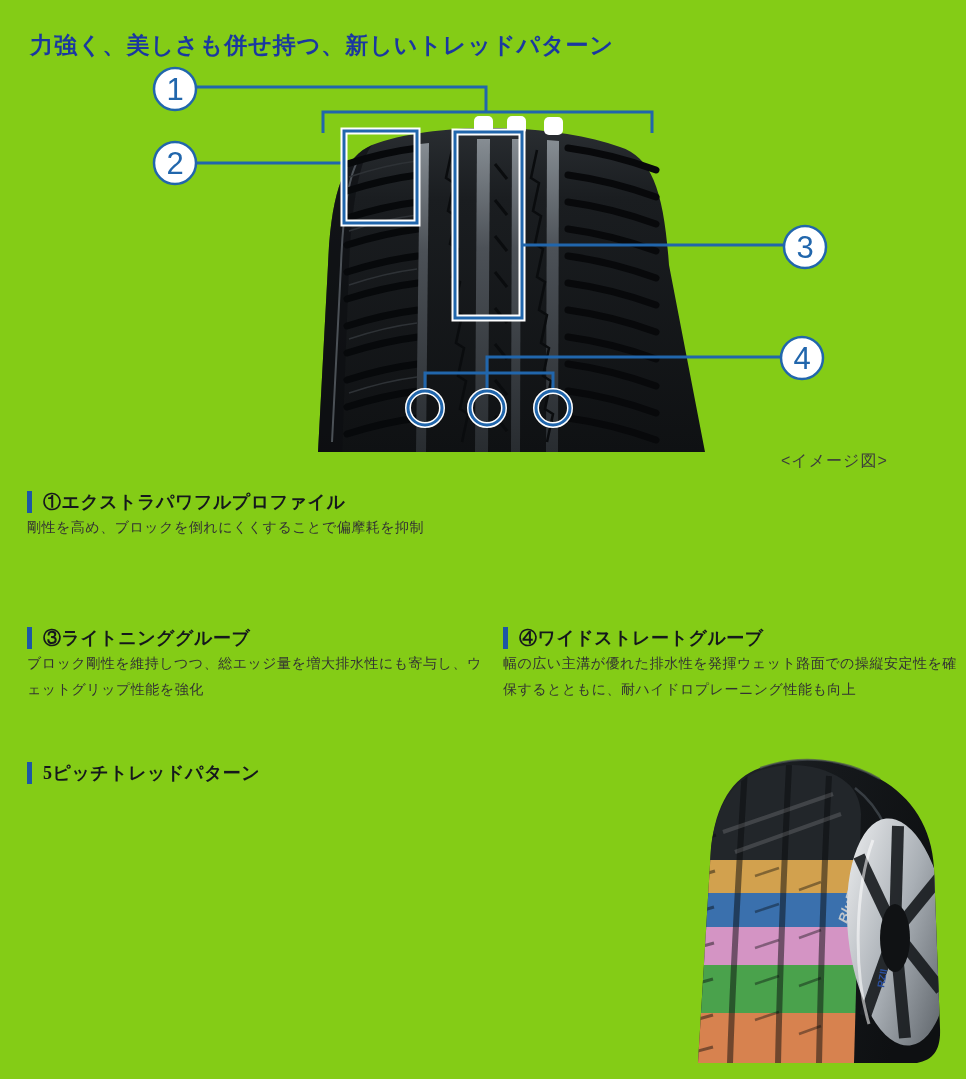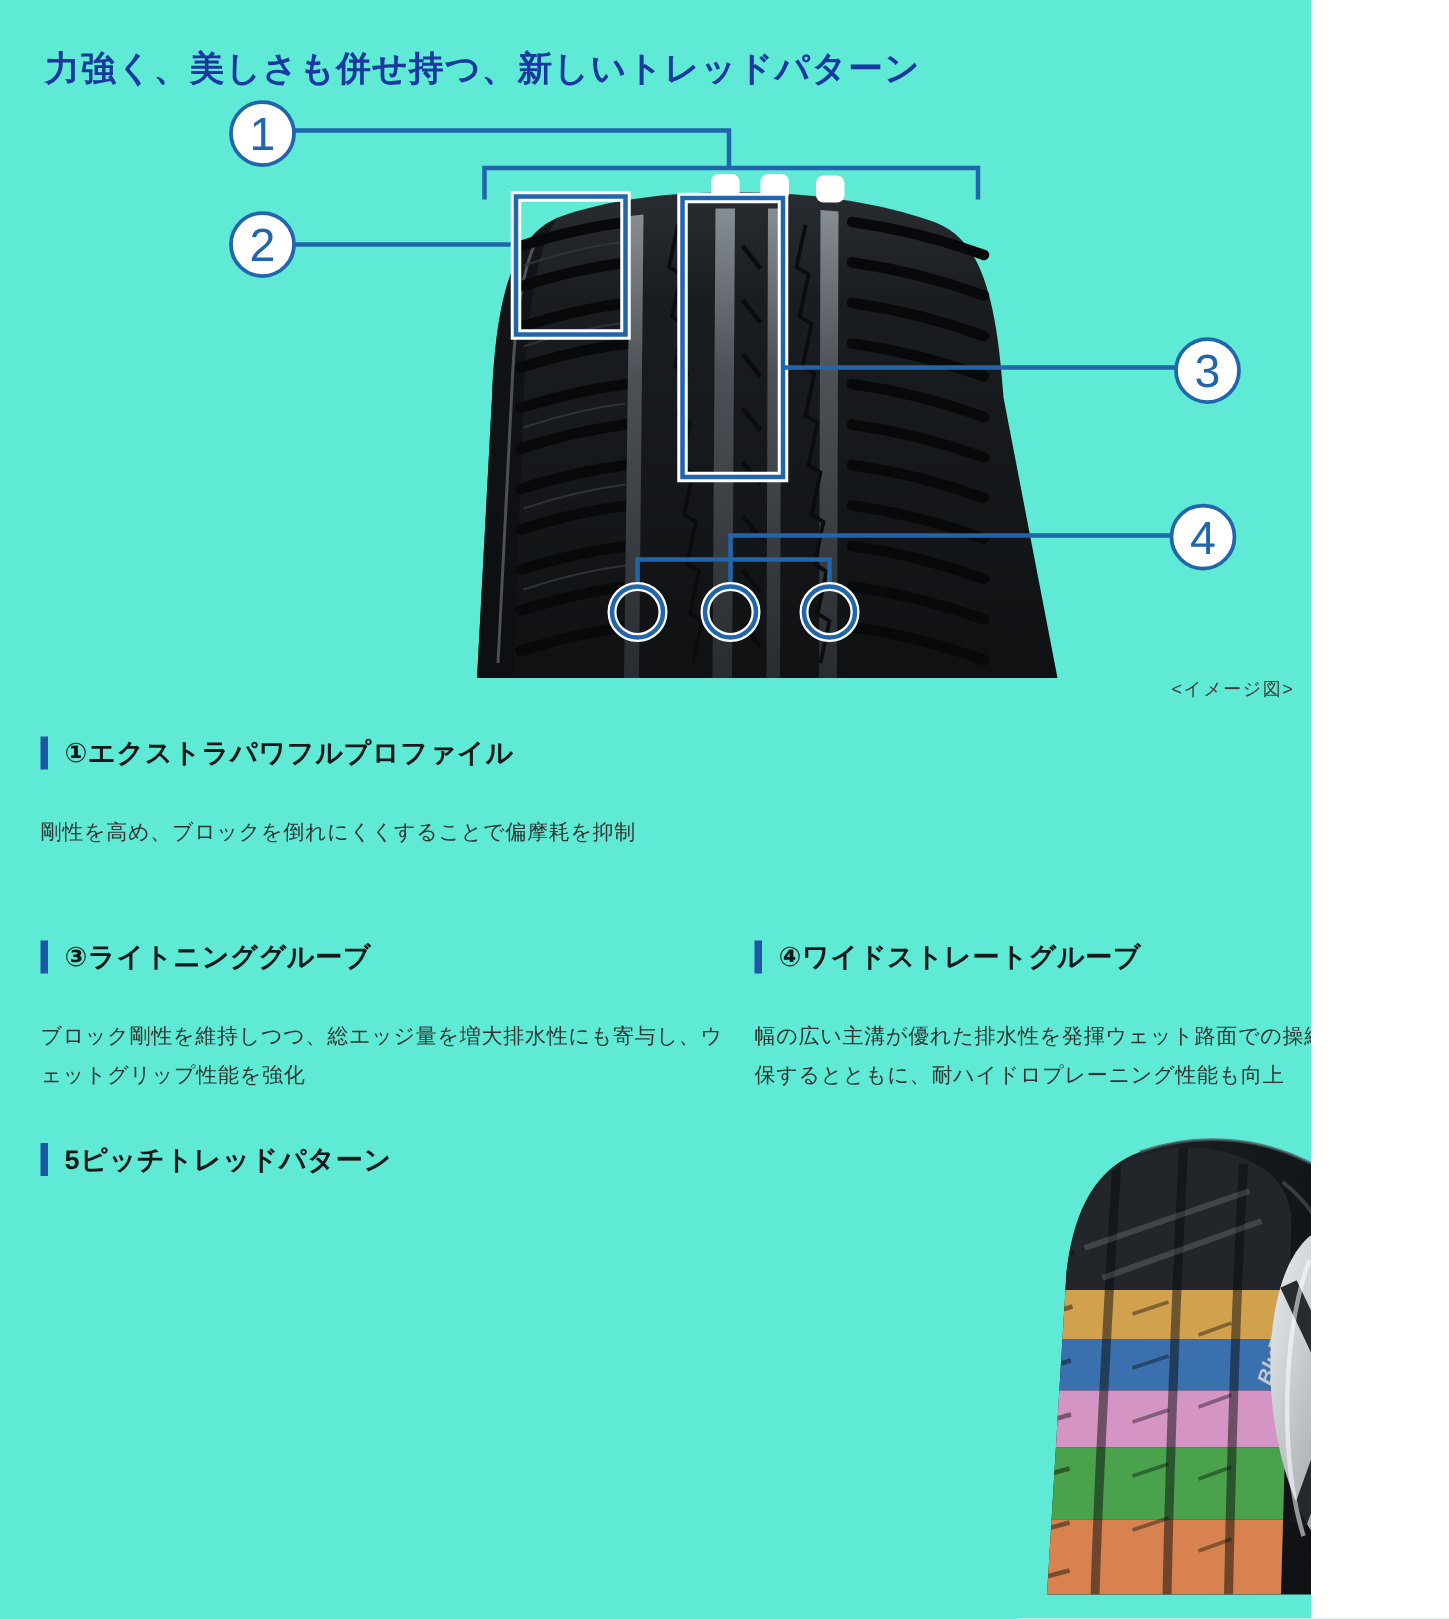--- a/index.html
+++ b/index.html
@@ -1,45 +1,45 @@
 <!DOCTYPE html>
 <html lang="ja"><head>
 <meta charset="utf-8">
 <style>
   html,body{margin:0;padding:0;background:#fff;}
   #page{
     position:relative;
-    width:874px;height:1079px;
-    background:#5eead4;
+    width:966px;height:1079px;
+    background:#84cc16;
     overflow:hidden;
     font-family:"Liberation Sans","DejaVu Sans",sans-serif;
   }
   .page-title{
     position:absolute;left:30px;top:10px;
     font-size:23px;font-weight:bold;letter-spacing:1px;
     color:#1a38a0;line-height:32px;white-space:nowrap;
   }
   .diagram-svg{position:absolute;left:0;top:60px;width:966px;height:415px;}
   .image-caption{
     position:absolute;left:781px;top:451px;
-    font-size:12px;color:#3c3c3c;letter-spacing:1px;white-space:nowrap;
+    font-size:16px;color:#3c3c3c;letter-spacing:1px;white-space:nowrap;
   }
   .feature{position:absolute;width:456px;}
   .feature.right{left:503px;width:460px;}
-  .feature-heading{display:flex;align-items:flex-start;}
+  .feature-heading{display:flex;align-items:flex-start;font-family:Liberation Serif, serif;}
   .feature-bar{
     flex:0 0 5px;width:5px;height:22px;margin-top:1px;margin-right:11px;
     background:#1d57a5;
   }
   .feature-heading-text{
     font-size:18px;font-weight:bold;letter-spacing:0.5px;
     color:#15181c;line-height:24px;
   }
   .feature-body{
-    margin-top:27px;font-size:14px;letter-spacing:0.5px;
+    font-size:14px;letter-spacing:0.5px;
     color:#333;line-height:26px;
   }
   .pitch-svg{position:absolute;left:683px;top:756px;width:272px;height:308px;}
   svg text{font-family:"Liberation Sans","DejaVu Sans",sans-serif;}
 </style>
 </head>
 <body>
 
 <div id="page">
 

